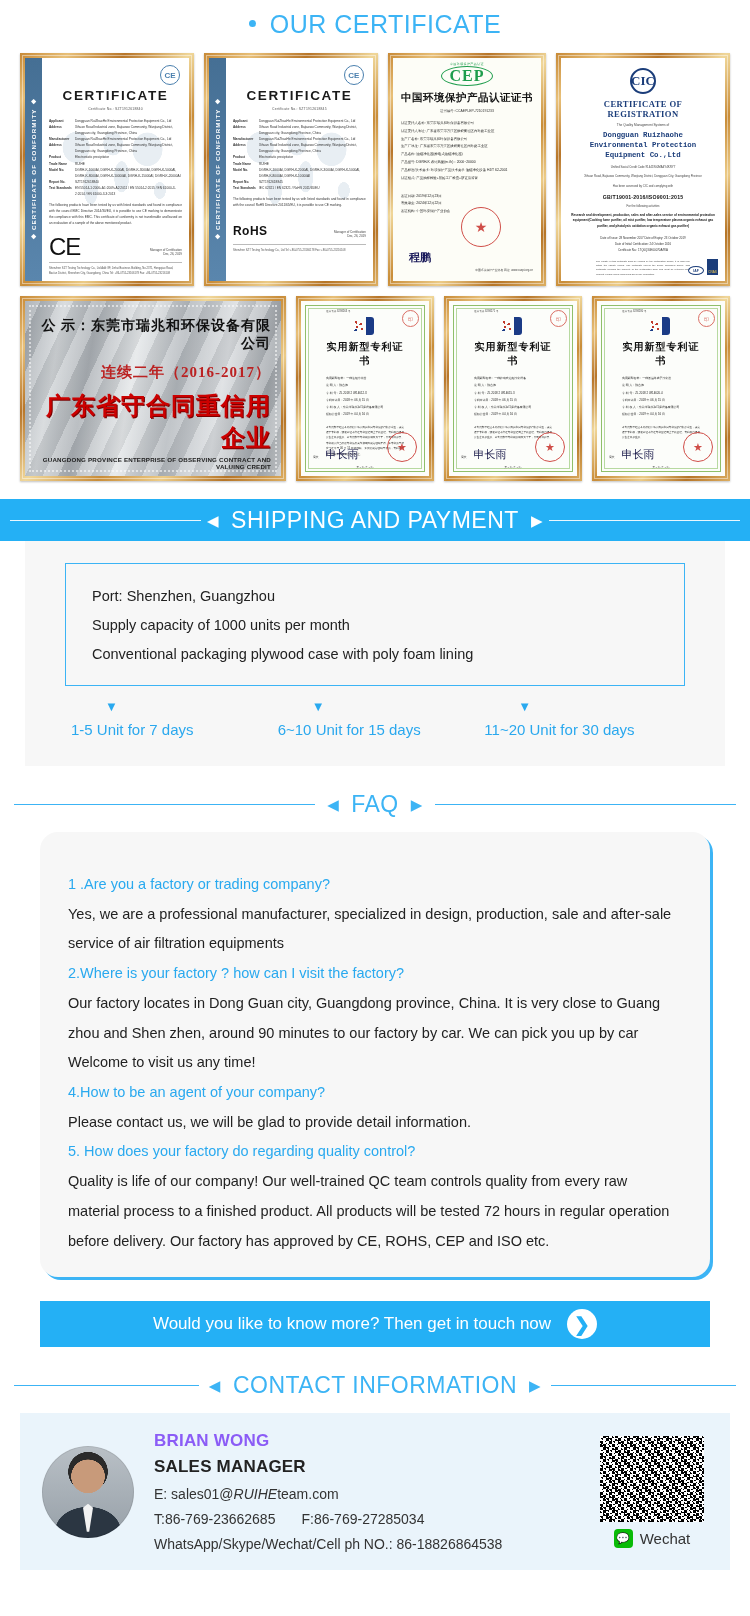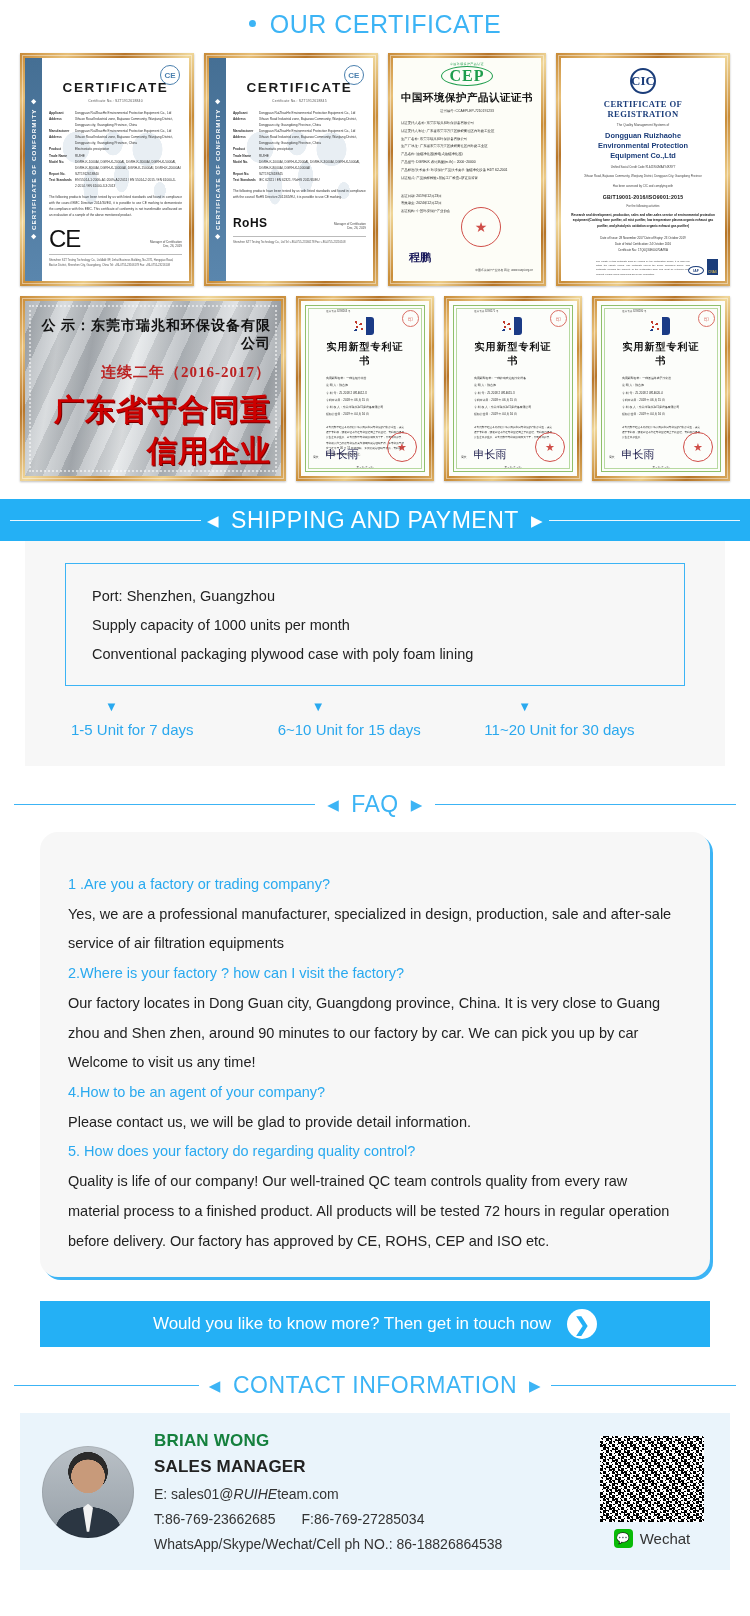--- a/index.html
+++ b/index.html
@@ -88,21 +88,21 @@
   }
   .ce-stamp {
     position: absolute; right: 9px; top: 7px;
     width: 20px; height: 20px; border-radius: 50%;
     border: 1.5px solid #4a7fae;
     color: #4a7fae; font-size: 8px; font-weight: 700;
     display: flex; align-items: center; justify-content: center;
   }
   .ce-h1 {
     text-align: center; font-size: 13.5px; font-weight: 700;
-    letter-spacing: 1.6px; color: #1a1a1a; margin-top: 16px;
+    letter-spacing: 1.6px; color: #1a1a1a; margin-top: 24px;
   }
   .ce-sub { text-align:center; font-size:3.4px; color:#555; margin-top:4px; letter-spacing:.2px; }
   .ce-rows { margin-top: 7px; position: relative; z-index: 2; }
   .ce-rw { display: flex; font-size: 3.2px; color: #333; line-height: 1.9; }
   .ce-lbl { width: 26px; font-weight: 700; flex-shrink: 0; }
   .ce-col { flex: 1; }
   .ce-para { font-size: 3.2px; line-height: 1.85; margin-top: 6px; color:#333; text-align: justify; }
   .ce-foot { display:flex; align-items:flex-end; gap:6px; margin-top:7px; }
   .ce-mark { font-size: 24px; font-weight: 300; letter-spacing: -1px; color:#111; line-height:.8; }
   .ce-rohs { font-size: 12px; font-weight: 700; color:#111; letter-spacing:.5px;}
@@ -155,21 +155,21 @@
   .iso-logo {
     margin: 2px auto 0; width:26px; height:26px; border-radius:50%;
     border:2px solid #1b3d7a; color:#1b3d7a;
     display:flex; align-items:center; justify-content:center;
     font-size:13px; font-weight:800; font-family:"Liberation Serif",serif;
   }
   .iso-h1 { font-size:8.6px; font-weight:700; color:#1b3d7a; letter-spacing:.4px; margin-top:5px;
             font-family:"Liberation Serif",serif; }
   .iso-sub { font-size:3.2px; color:#444; margin-top:4px; }
   .iso-company { font-size:7.4px; font-weight:700; color:#1b3d7a; line-height:1.35; margin-top:4px;
-                 font-family:Liberation Sans, sans-serif;}
+                 font-family:Liberation Mono, monospace;}
   .iso-small { font-size:2.9px; color:#444; margin-top:4px; line-height:1.9;}
   .iso-std { font-size:5.2px; font-weight:700; color:#111; margin-top:4px; letter-spacing:.2px;}
   .iso-scope { font-size:3.1px; color:#111; font-weight:700; margin-top:4px; line-height:1.75;}
   .iso-dates { font-size:2.9px; color:#333; margin-top:6px; line-height:2.1;}
   .iso-bottom { display:flex; align-items:flex-start; gap:4px; margin-top:6px; }
   .iso-text { flex:1; font-size:2.4px; color:#444; text-align:justify; line-height:1.8;}
   .iso-badges { position:absolute; right:7px; bottom:6px; display:flex; gap:3px; align-items:flex-end;}
   .iso-iaf { width:16px;height:9px;border:1px solid #1b3d7a;border-radius:50%;
              font-size:3.4px;color:#1b3d7a;display:flex;align-items:center;justify-content:center;font-weight:700;}
   .iso-cnas { width:11px;height:16px;background:#1b3d7a;color:#ffd24d;font-size:3px;
@@ -192,21 +192,21 @@
     pointer-events:none;
   }
   .plaque-border {
     position:absolute; inset:4px;
     border:2px dotted rgba(255,255,255,.55);
   }
   .pl-l1 { position:relative; font-size:14px; font-weight:700; color:#111;
            font-family:"Liberation Serif",serif; letter-spacing:1px; margin-top:4px;}
   .pl-l2 { position:relative; font-size:15px; font-weight:700; color:#b22; margin-top:10px;
            font-family:"Liberation Serif",serif; letter-spacing:1px;}
-  .pl-l3 { position:relative; font-size:30px; font-weight:800; color:#c00; margin-top:8px;
+  .pl-l3 { position:relative; font-size:24px; font-weight:800; color:#c00; margin-top:8px;
            font-family:"Liberation Serif",serif; letter-spacing:1px;
            text-shadow: 1px 1px 0 #7a0000;}
   .pl-l4 { position:relative; font-size:6.2px; font-weight:700; color:#222; margin-top:2px; letter-spacing:.2px;}
 
   
   .patent { height:100%; background:#fcfdfa; position:relative; padding:8px 25px; }
   .patent-frame { position:absolute; inset:4px; border:1.2px solid #8fbf6a; }
   .patent-frame::after { content:""; position:absolute; inset:2px; border:.6px solid #b7d9a0;}
   .pt-code { position:relative; font-size:2.6px; color:#444; }
   .pt-logo { position:relative; margin:4px auto 0; width:22px; height:18px; }
@@ -329,21 +329,21 @@
     overflow: hidden;
     box-shadow: inset 0 0 0 1px rgba(0,0,0,.08);
   }
   .avatar::after{
     content:""; position:absolute; left:50%; top:63%;
     transform:translateX(-50%);
     width:10px;height:28px;background:#f2f2f2;
     clip-path: polygon(50% 0,100% 14%,62% 100%,38% 100%,0 14%);
   }
   .c-info { flex:1; }
-  .c-name { font-size:17px; font-weight:700; color:#15803d; letter-spacing:.2px; }
+  .c-name { font-size:17px; font-weight:700; color:#8b5cf6; letter-spacing:.2px; }
   .c-role { font-size:17px; font-weight:700; color:#222; letter-spacing:.2px; margin-top:6px;}
   .c-line { font-size:14px; color:#333; margin-top:9px; }
   .c-line .ital { font-style: italic; }
   .c-line .gap { display:inline-block; width: 26px; }
   .wechat-box { width: 112px; flex-shrink:0; text-align:center; }
   .wechat-qr {
     width: 104px; height: 86px; margin: 0 auto;
     background-color:#fff;
     background-image:
       repeating-linear-gradient(0deg,#000 0 3px,#fff 3px 6px),

